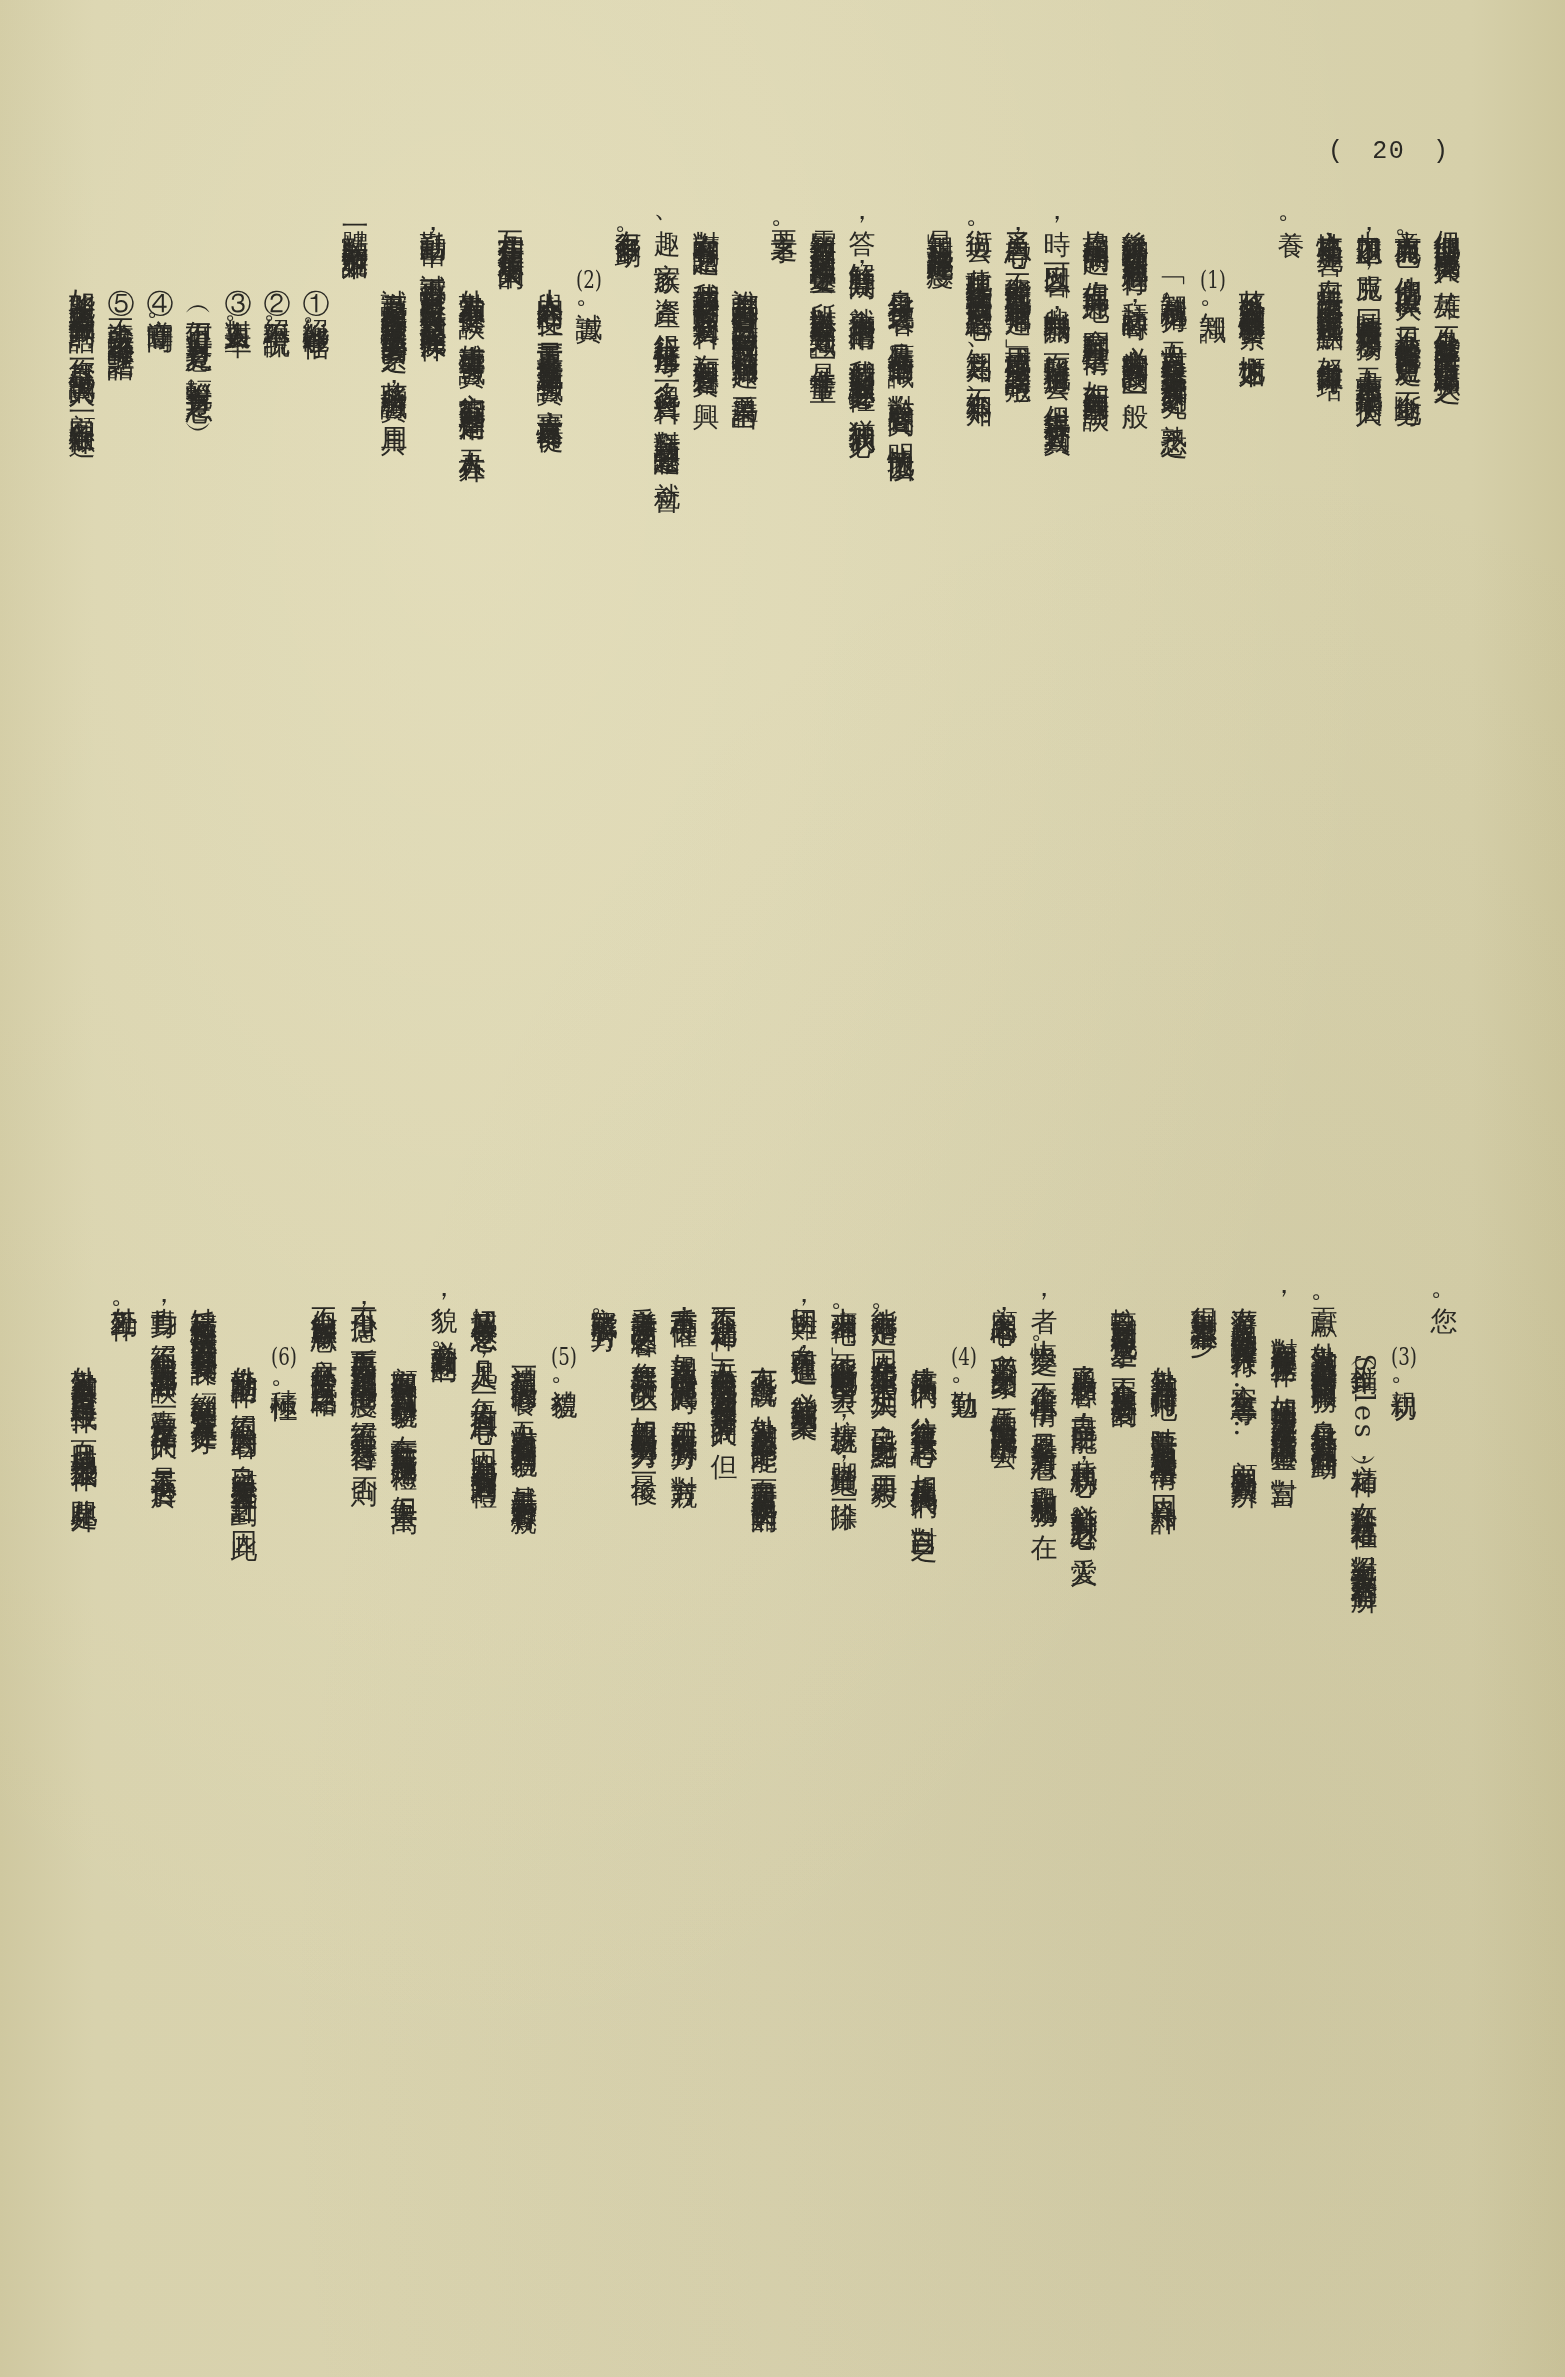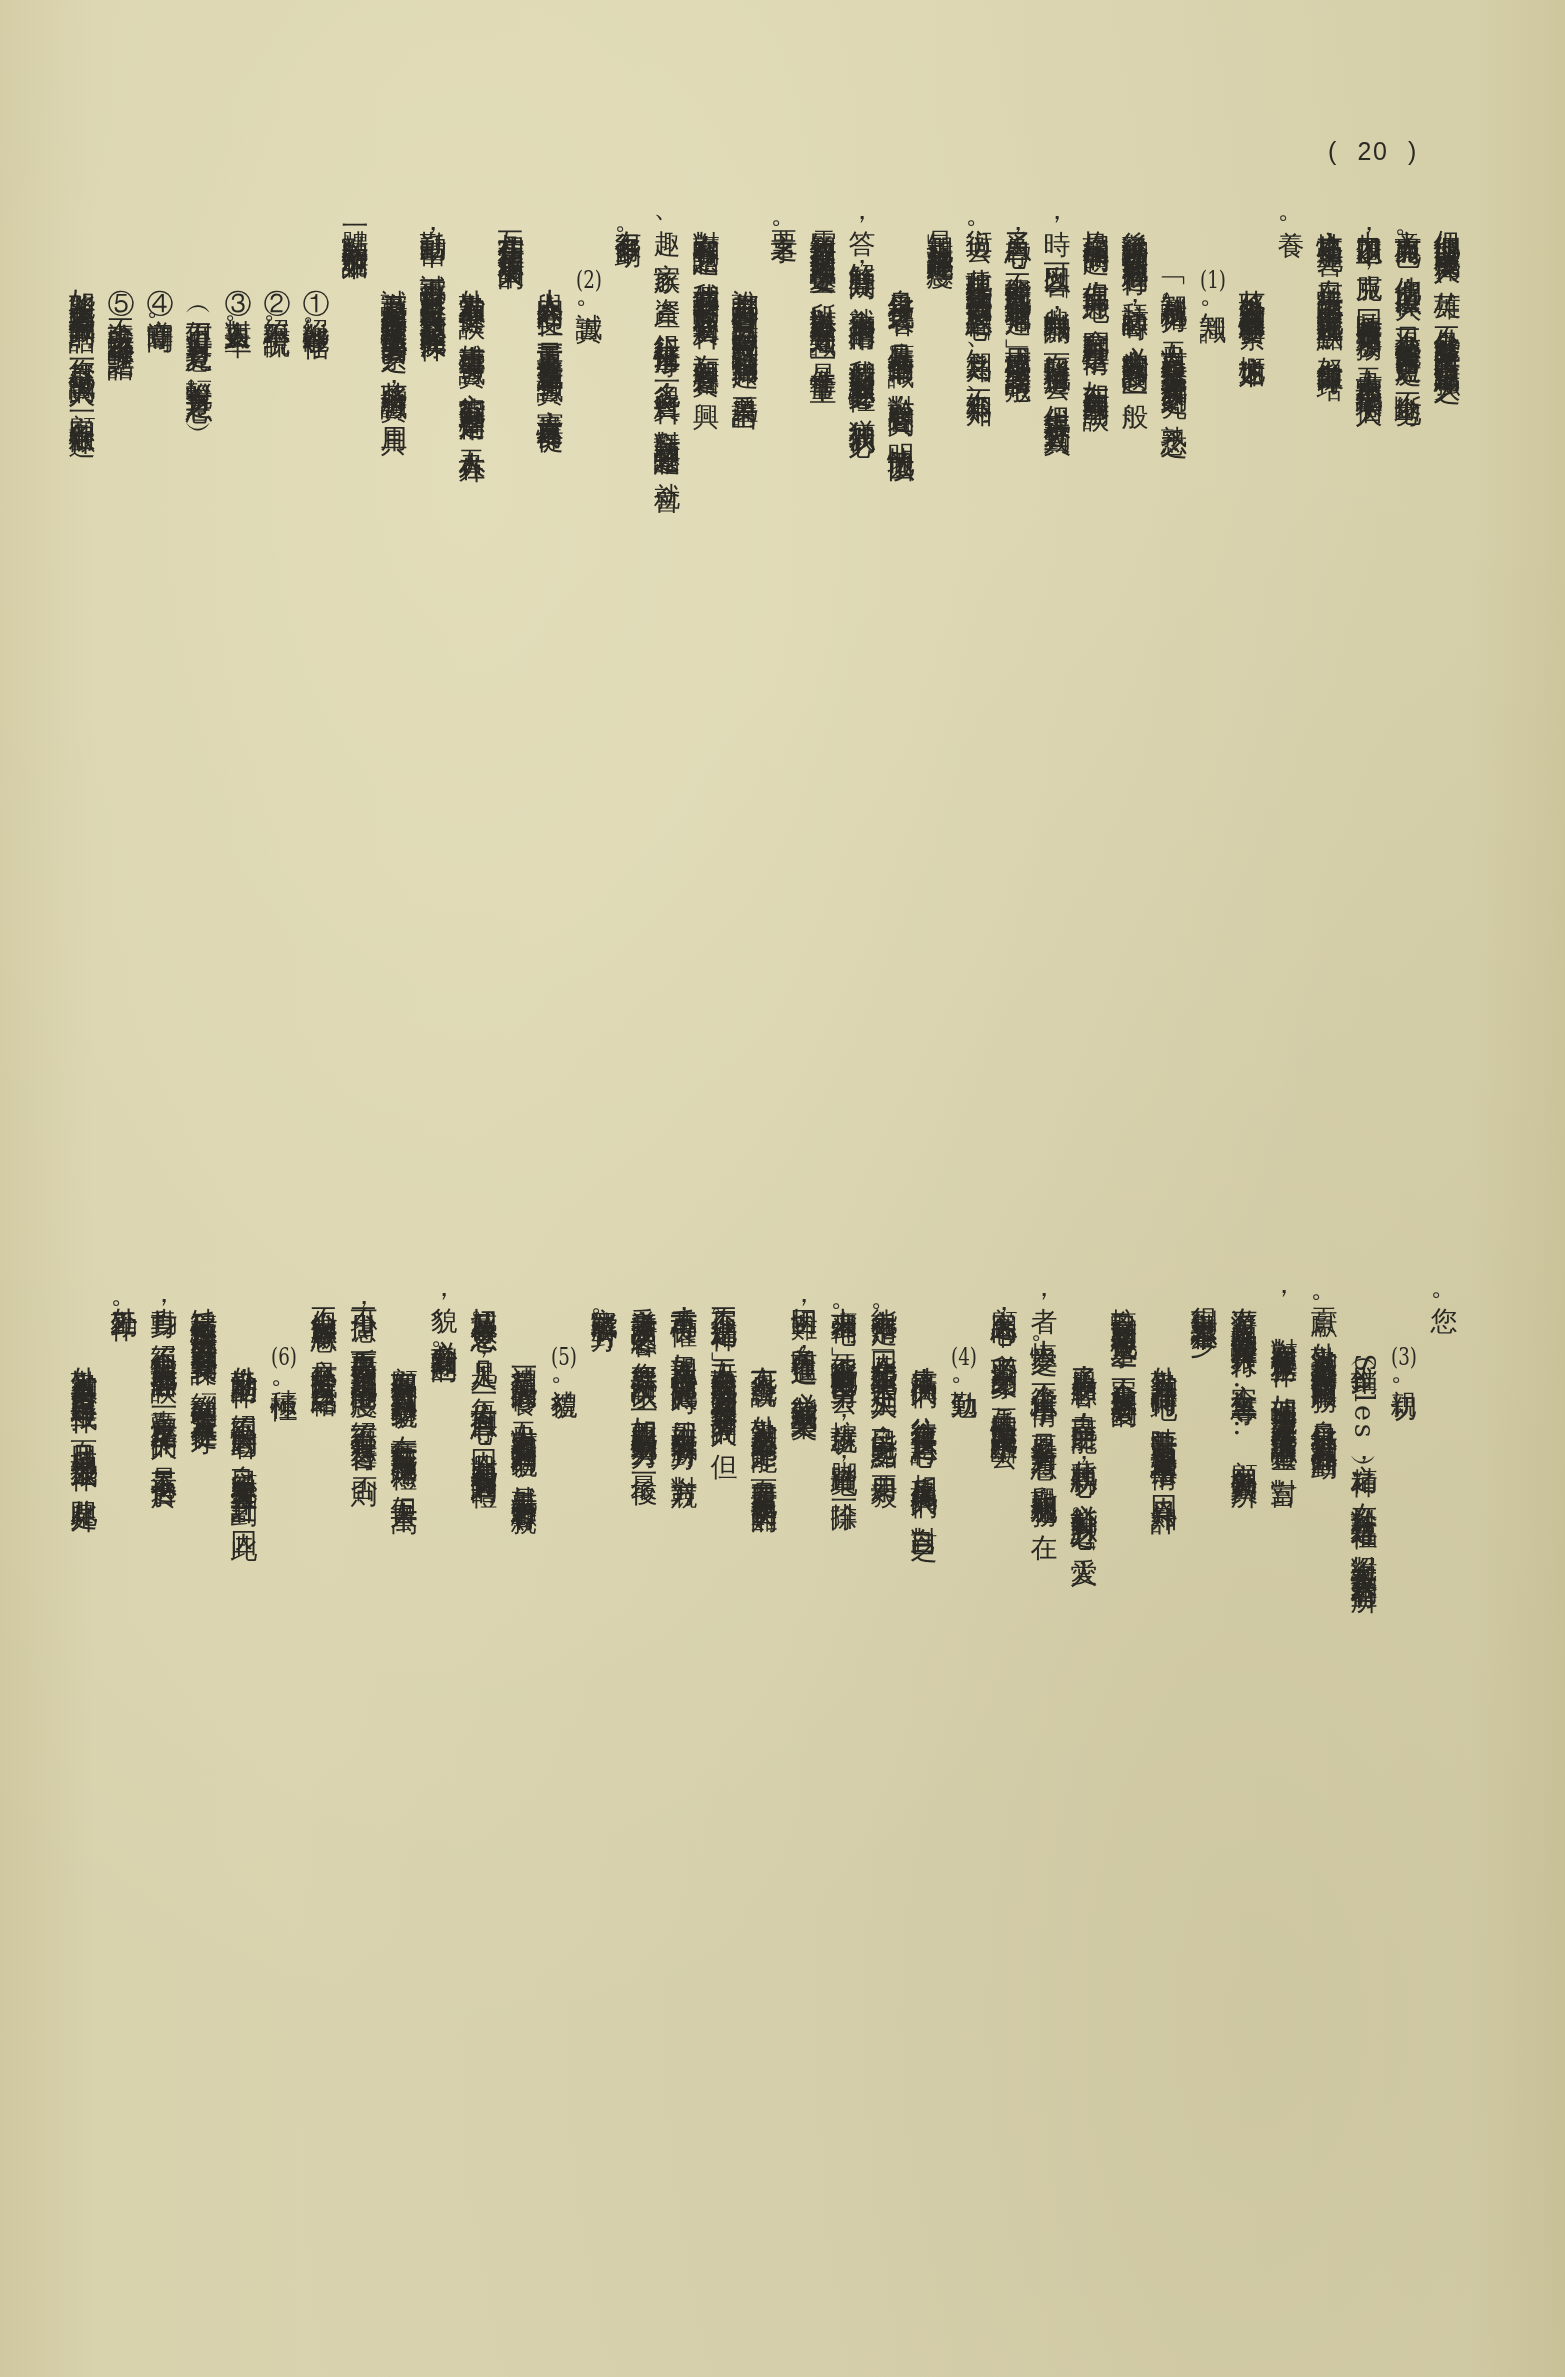--- a/index.html
+++ b/index.html
@@ -17,21 +17,21 @@
   }
   .page-number {
     position: absolute;
     left: 1328px;
     top: 134px;
     font-size: 25px;
     line-height: 35px;
     letter-spacing: 1.6px;
     word-spacing: 11px;
     white-space: pre;
-    font-family: Liberation Sans, sans-serif;
+    font-family: Liberation Mono, monospace;
     color: #2a2924;
   }
   .block {
     position: absolute;
     writing-mode: vertical-rl;
     text-orientation: mixed;
   }
   .top-block { right: 98px; top: 209px; height: 1038px; }
   .bottom-block { right: 101px; top: 1286px; height: 1038px; }
   .col {

